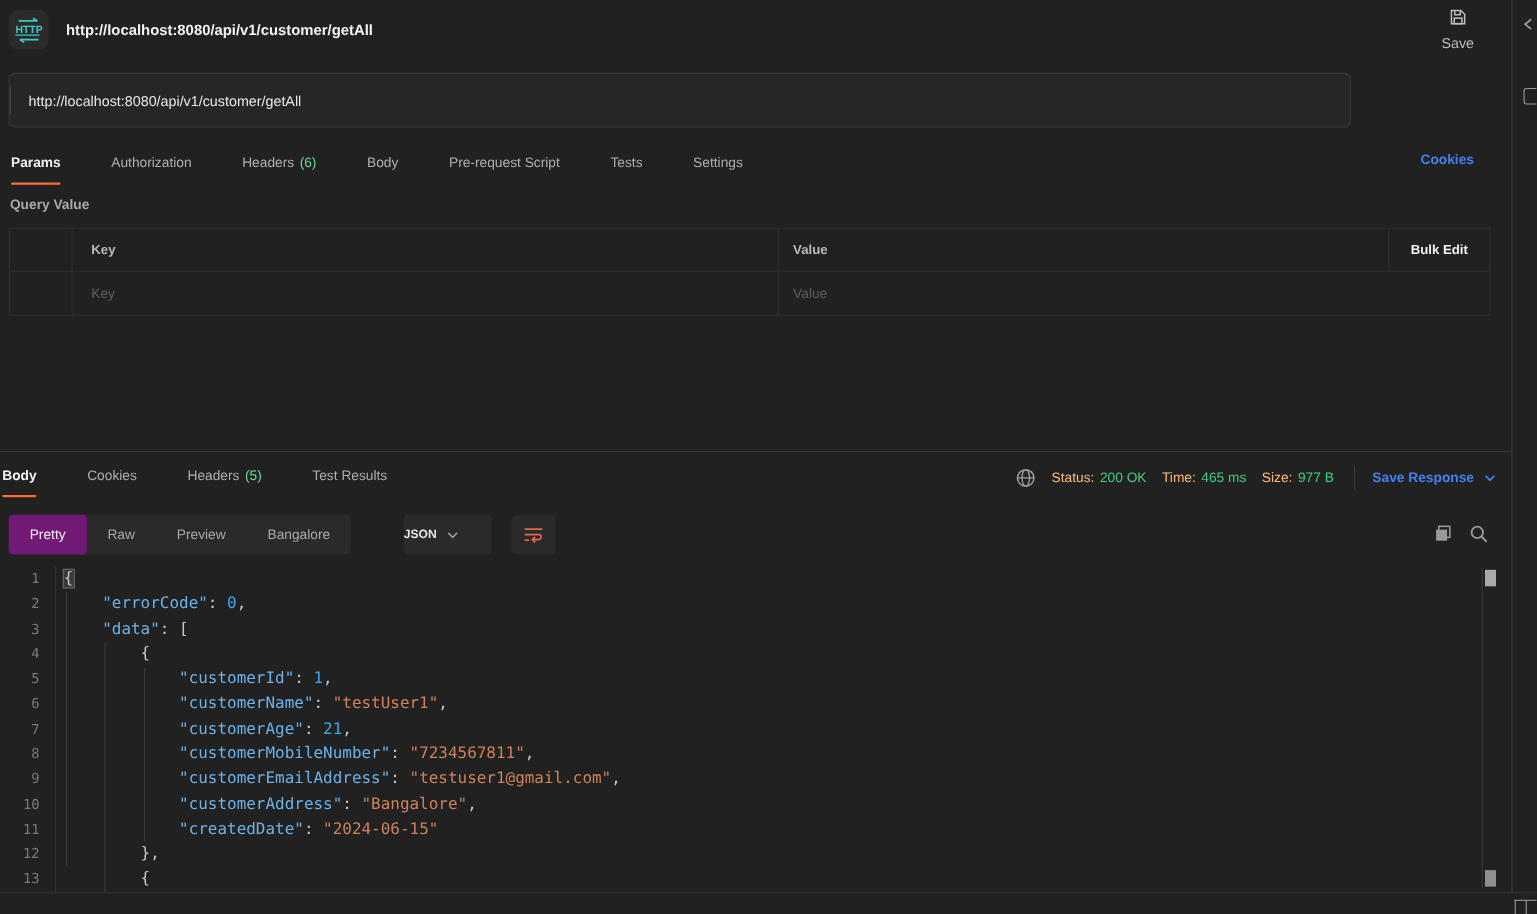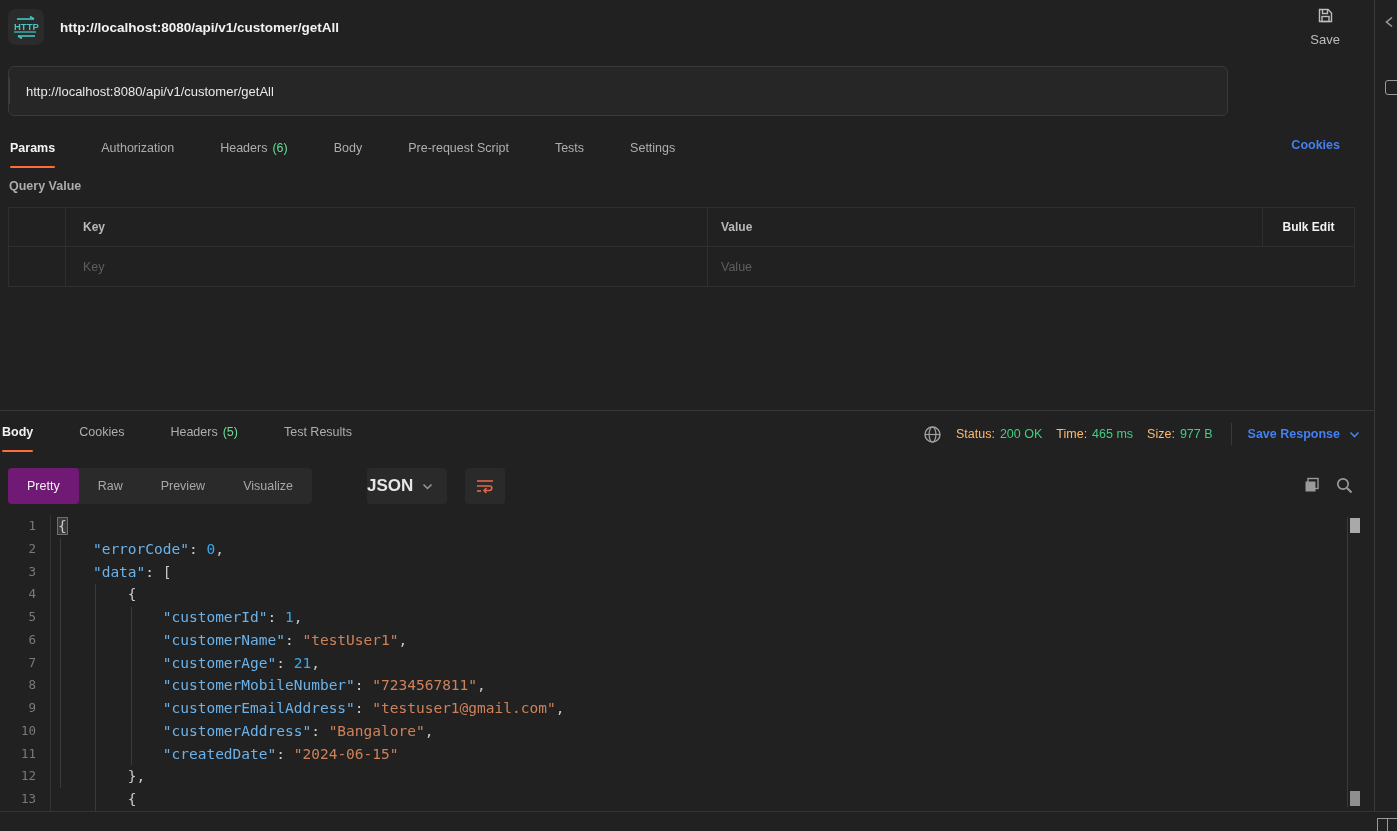--- a/index.html
+++ b/index.html
@@ -54,21 +54,21 @@
   .resp-meta { position:absolute; right:14px; top:412px; height:44px; display:flex; align-items:center; font-size:12.5px; }
   .m-label { color:#fdba74; margin-left:14px; }
   .m-val { color:#3FCF81; margin-left:5px; }
   .meta-div { width:1px; height:22px; background:#3a3a3a; margin:0 16px 0 18px; }
   .save-resp { display:flex; align-items:center; gap:9px; color:#4380F0; font-weight:bold; cursor:pointer; }
 
   
   .segmented { position:absolute; left:8px; top:468px; height:36px; background:#2a2a2a; border-radius:4px; display:flex; }
   .seg { padding:0 19px; display:flex; align-items:center; color:#a8a8a8; font-size:12.5px; border-radius:4px; cursor:pointer; }
   .seg.active { background:#701a75; color:#f2f2f2; font-weight:normal; }
-  .lang { position:absolute; left:367px; top:468px; width:80px; height:36px; background:#2a2a2a; border-radius:4px; display:flex; align-items:center; justify-content:flex-start; gap:9px; color:#e6e6e6; font-weight:bold; font-size:17px; cursor:pointer; }
+  .lang { position:absolute; left:367px; top:468px; width:80px; height:36px; background:#2a2a2a; border-radius:4px; display:flex; align-items:center; justify-content:flex-start; gap:9px; color:#e6e6e6; font-weight:bold; font-size:11px; cursor:pointer; }
   .wrap-btn { position:absolute; left:465px; top:468px; width:40px; height:36px; background:#2a2a2a; border:none; border-radius:4px; display:flex; align-items:center; justify-content:center; cursor:pointer; }
   .icon-btn { position:absolute; top:472px; width:24px; height:26px; background:none; border:none; display:flex; align-items:center; justify-content:center; cursor:pointer; }
   .copy-btn { left:1300px; }
   .search-btn { left:1332px; }
 
   
   .code-area { position:absolute; left:0; top:515px; width:1374px; height:296px; overflow:hidden; }
   .cline { display:flex; height:22.77px; line-height:22.77px; }
   .ln { width:36px; text-align:right; flex:none; color:#7a7a7a; font-family:"DejaVu Sans Mono",monospace; font-size:12.5px; }
   .lc { white-space:pre; padding-left:22px; font-family:"DejaVu Sans Mono",monospace; font-size:14.5px; color:#c9c9c9; }
@@ -200,21 +200,21 @@
         <svg width="11" height="7" viewBox="0 0 11 7">
           <path d="M1.5 1.5 L5.5 5.5 L9.5 1.5" stroke="#4380F0" stroke-width="1.6" fill="none"></path>
         </svg>
       </span>
     </div>
 
     <div class="segmented" id="view-tabs">
         <div class="seg active">Pretty</div>
         <div class="seg">Raw</div>
         <div class="seg">Preview</div>
-        <div class="seg">Visualize</div>
+        <div class="seg">Bangalore</div>
       </div>
     <div class="lang">
       <span>JSON</span>
       <svg width="11" height="7" viewBox="0 0 11 7">
         <path d="M1.5 1.5 L5.5 5.5 L9.5 1.5" stroke="#9a9a9a" stroke-width="1.5" fill="none"></path>
       </svg>
     </div>
     <button class="wrap-btn">
       <svg width="20" height="18" viewBox="0 0 20 18">
         <line x1="2" y1="4" x2="18" y2="4" stroke="#E2674B" stroke-width="1.6"></line>

